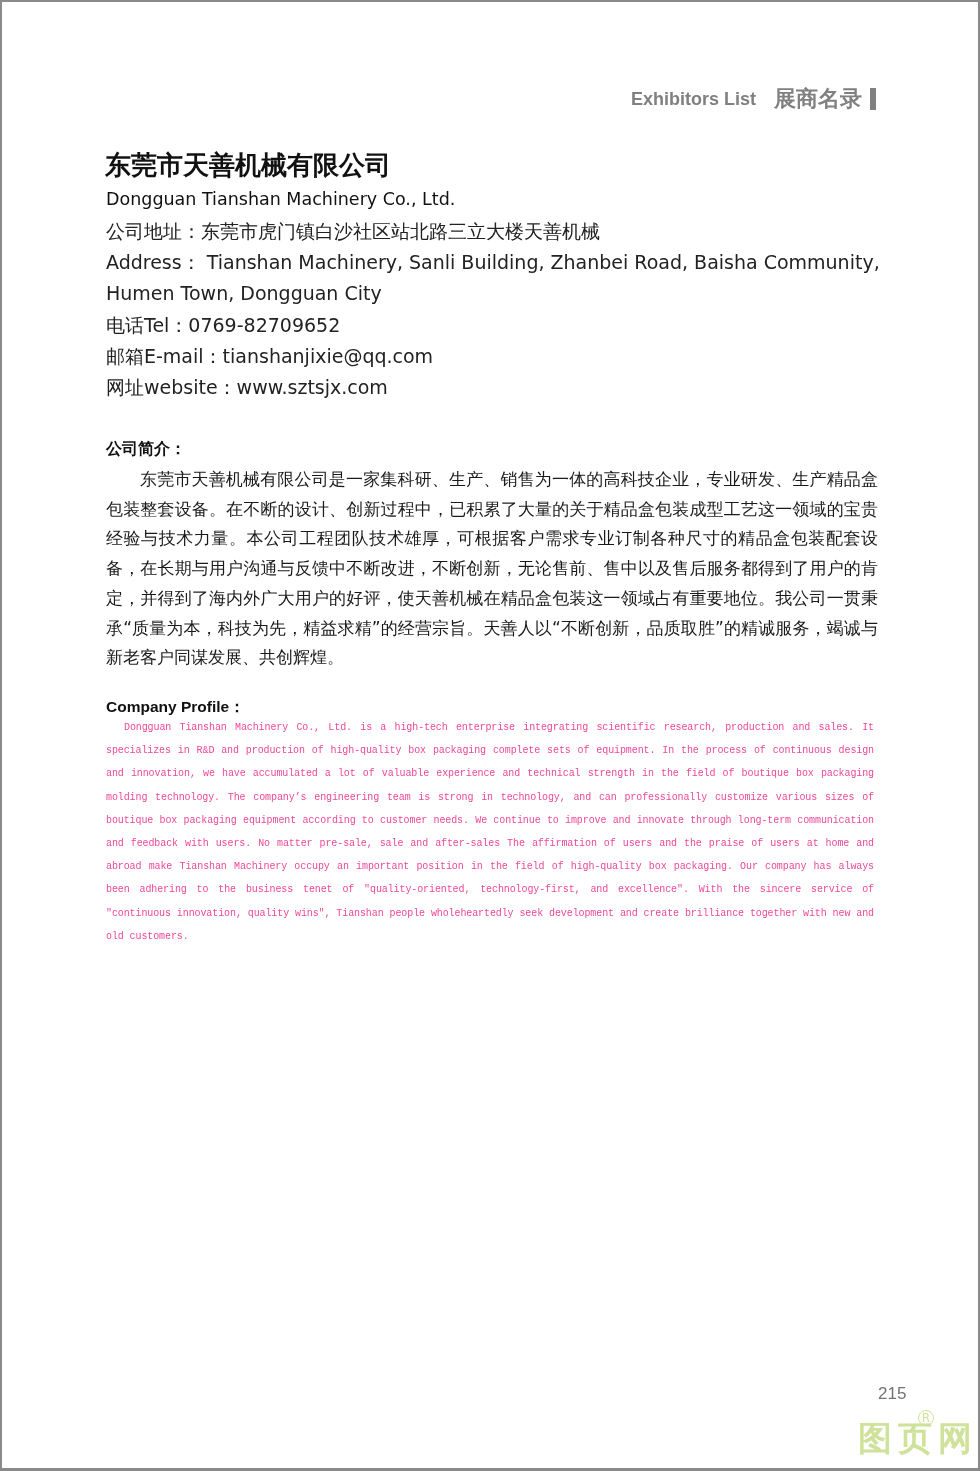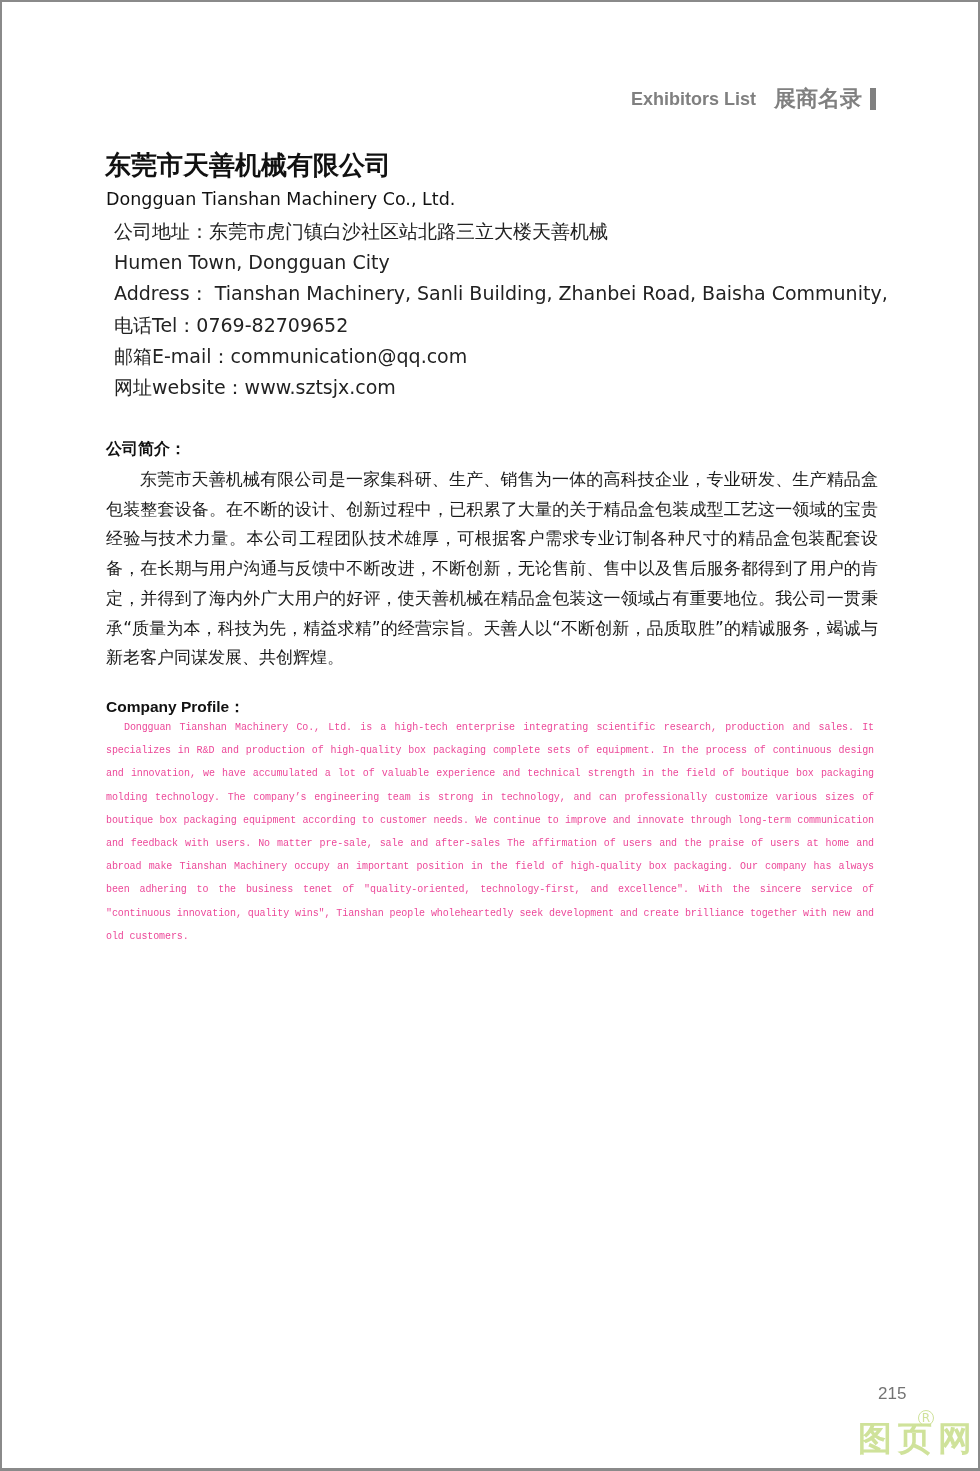--- a/index.html
+++ b/index.html
@@ -34,21 +34,21 @@
       text-align: center;
     }
     .company-title-en {
       position: absolute; left: 106px; top: 189px;
       font-size: 17.5px; font-weight: normal; color: #111;
     }
     .info-block {
       position: absolute; left: 106px; top: 216px; width: 790px;
       font-size: 19px; line-height: 31.2px; color: #222;
     }
-    .info-line { white-space: nowrap; margin-left: 8px; }
+    .info-line { white-space: nowrap; }
 
     .profile-zh-head {
       position: absolute; left: 106px; top: 439px;
       font-size: 16px; font-weight: bold; color: #111;
     }
     .profile-zh-body {
       position: absolute; left: 106px; top: 465px; width: 772px;
       font-size: 17px; line-height: 29.7px; color: #1a1a1a;
       text-align: justify; text-indent: 2em;
     }
@@ -91,24 +91,24 @@
   <span class="en">Exhibitors List</span>
   <span class="zh">展商名录</span>
   <span class="bar"></span>
 </div>
 
 <div class="company-title-zh">东莞市天善机械有限公司</div>
 <div class="company-title-en">Dongguan Tianshan Machinery Co., Ltd.</div>
 
 <div class="info-block">
   <div class="info-line">公司地址：东莞市虎门镇白沙社区站北路三立大楼天善机械</div>
+  <div class="info-line">Address： Tianshan Machinery, Sanli Building, Zhanbei Road, Baisha Community,</div>
   <div class="info-line">Humen Town, Dongguan City</div>
-  <div class="info-line">Address： Tianshan Machinery, Sanli Building, Zhanbei Road, Baisha Community,</div>
   <div class="info-line">电话Tel：0769-82709652</div>
-  <div class="info-line">邮箱E-mail：communication@qq.com</div>
+  <div class="info-line">邮箱E-mail：tianshanjixie@qq.com</div>
   <div class="info-line">网址website：www.sztsjx.com</div>
 </div>
 
 <div class="profile-zh-head">公司简介：</div>
 <div class="profile-zh-body">东莞市天善机械有限公司是一家集科研、生产、销售为一体的高科技企业，专业研发、生产精品盒包装整套设备。在不断的设计、创新过程中，已积累了大量的关于精品盒包装成型工艺这一领域的宝贵经验与技术力量。本公司工程团队技术雄厚，可根据客户需求专业订制各种尺寸的精品盒包装配套设备，在长期与用户沟通与反馈中不断改进，不断创新，无论售前、售中以及售后服务都得到了用户的肯定，并得到了海内外广大用户的好评，使天善机械在精品盒包装这一领域占有重要地位。我公司一贯秉承“质量为本，科技为先，精益求精”的经营宗旨。天善人以“不断创新，品质取胜”的精诚服务，竭诚与新老客户同谋发展、共创辉煌。</div>
 
 <div class="profile-en-head">Company Profile：</div>
 <div class="profile-en-body">Dongguan Tianshan Machinery Co., Ltd. is a high-tech enterprise integrating scientific research, production and sales. It specializes in R&amp;D and production of high-quality box packaging complete sets of equipment. In the process of continuous design and innovation, we have accumulated a lot of valuable experience and technical strength in the field of boutique box packaging molding technology. The company’s engineering team is strong in technology, and can professionally customize various sizes of boutique box packaging equipment according to customer needs. We continue to improve and innovate through long-term communication and feedback with users. No matter pre-sale, sale and after-sales The affirmation of users and the praise of users at home and abroad make Tianshan Machinery occupy an important position in the field of high-quality box packaging. Our company has always been adhering to the business tenet of "quality-oriented, technology-first, and excellence". With the sincere service of "continuous innovation, quality wins", Tianshan people wholeheartedly seek development and create brilliance together with new and old customers.</div>
 
 <div class="page-number">215</div>

